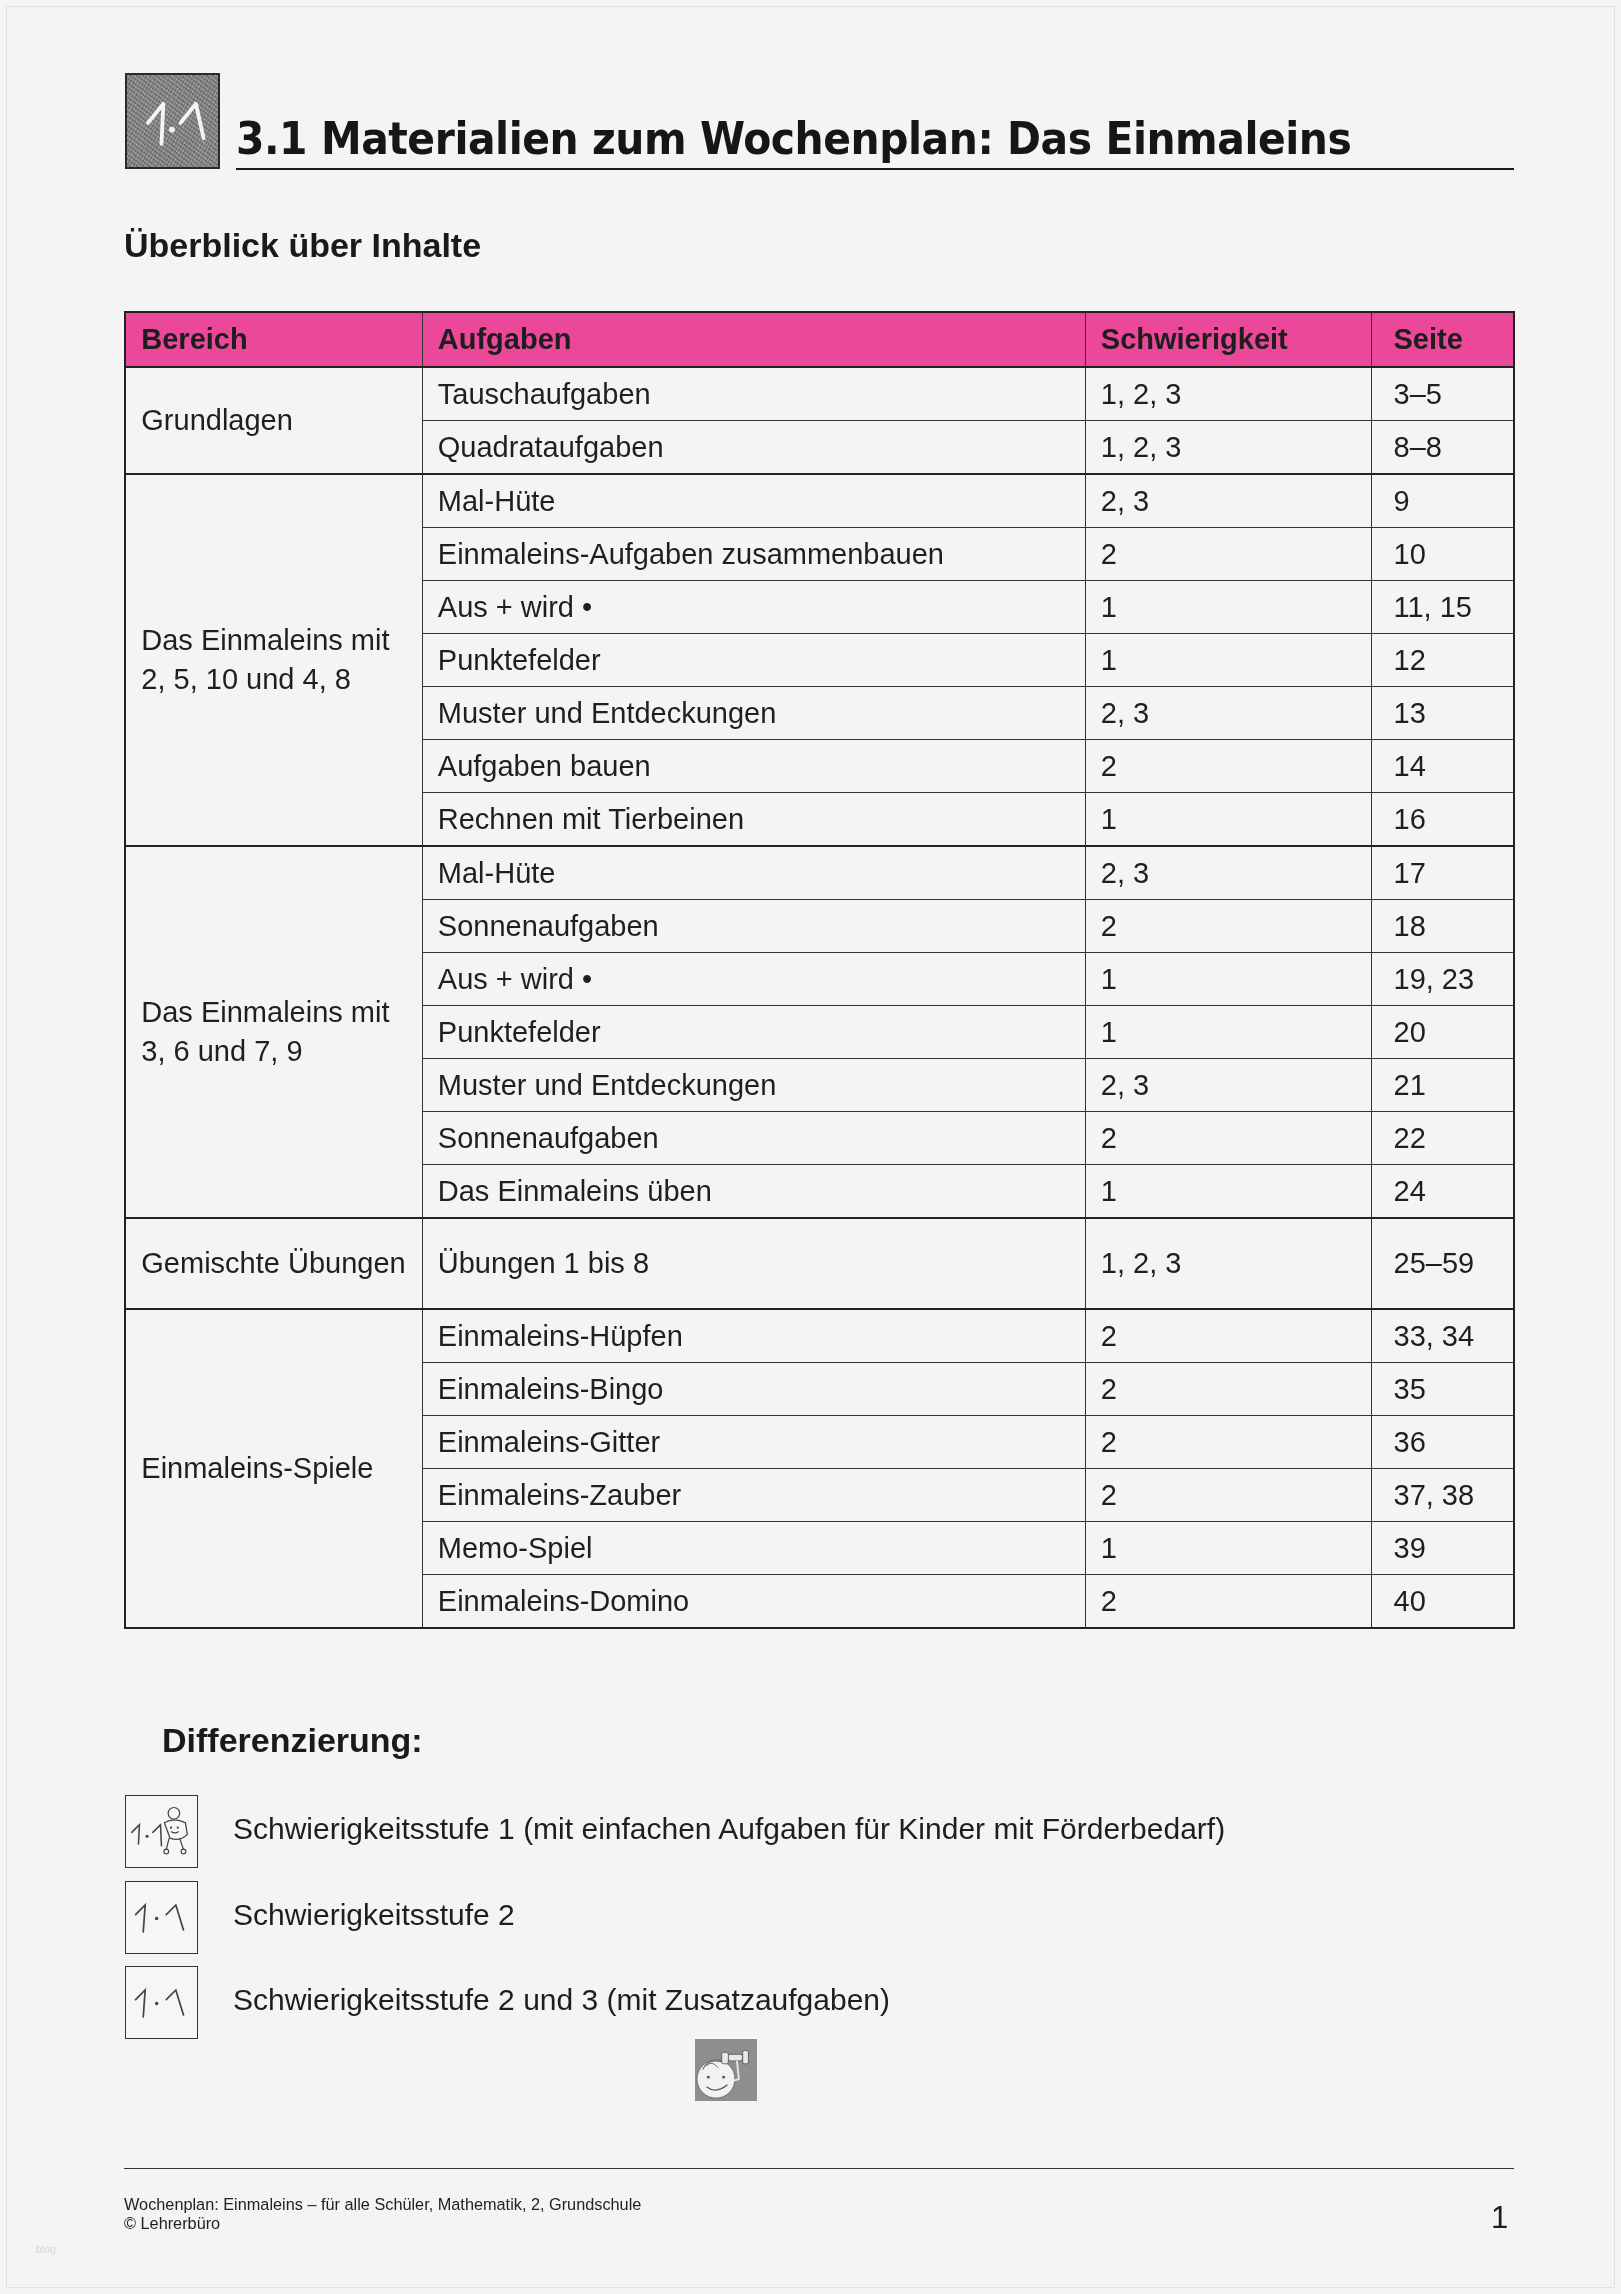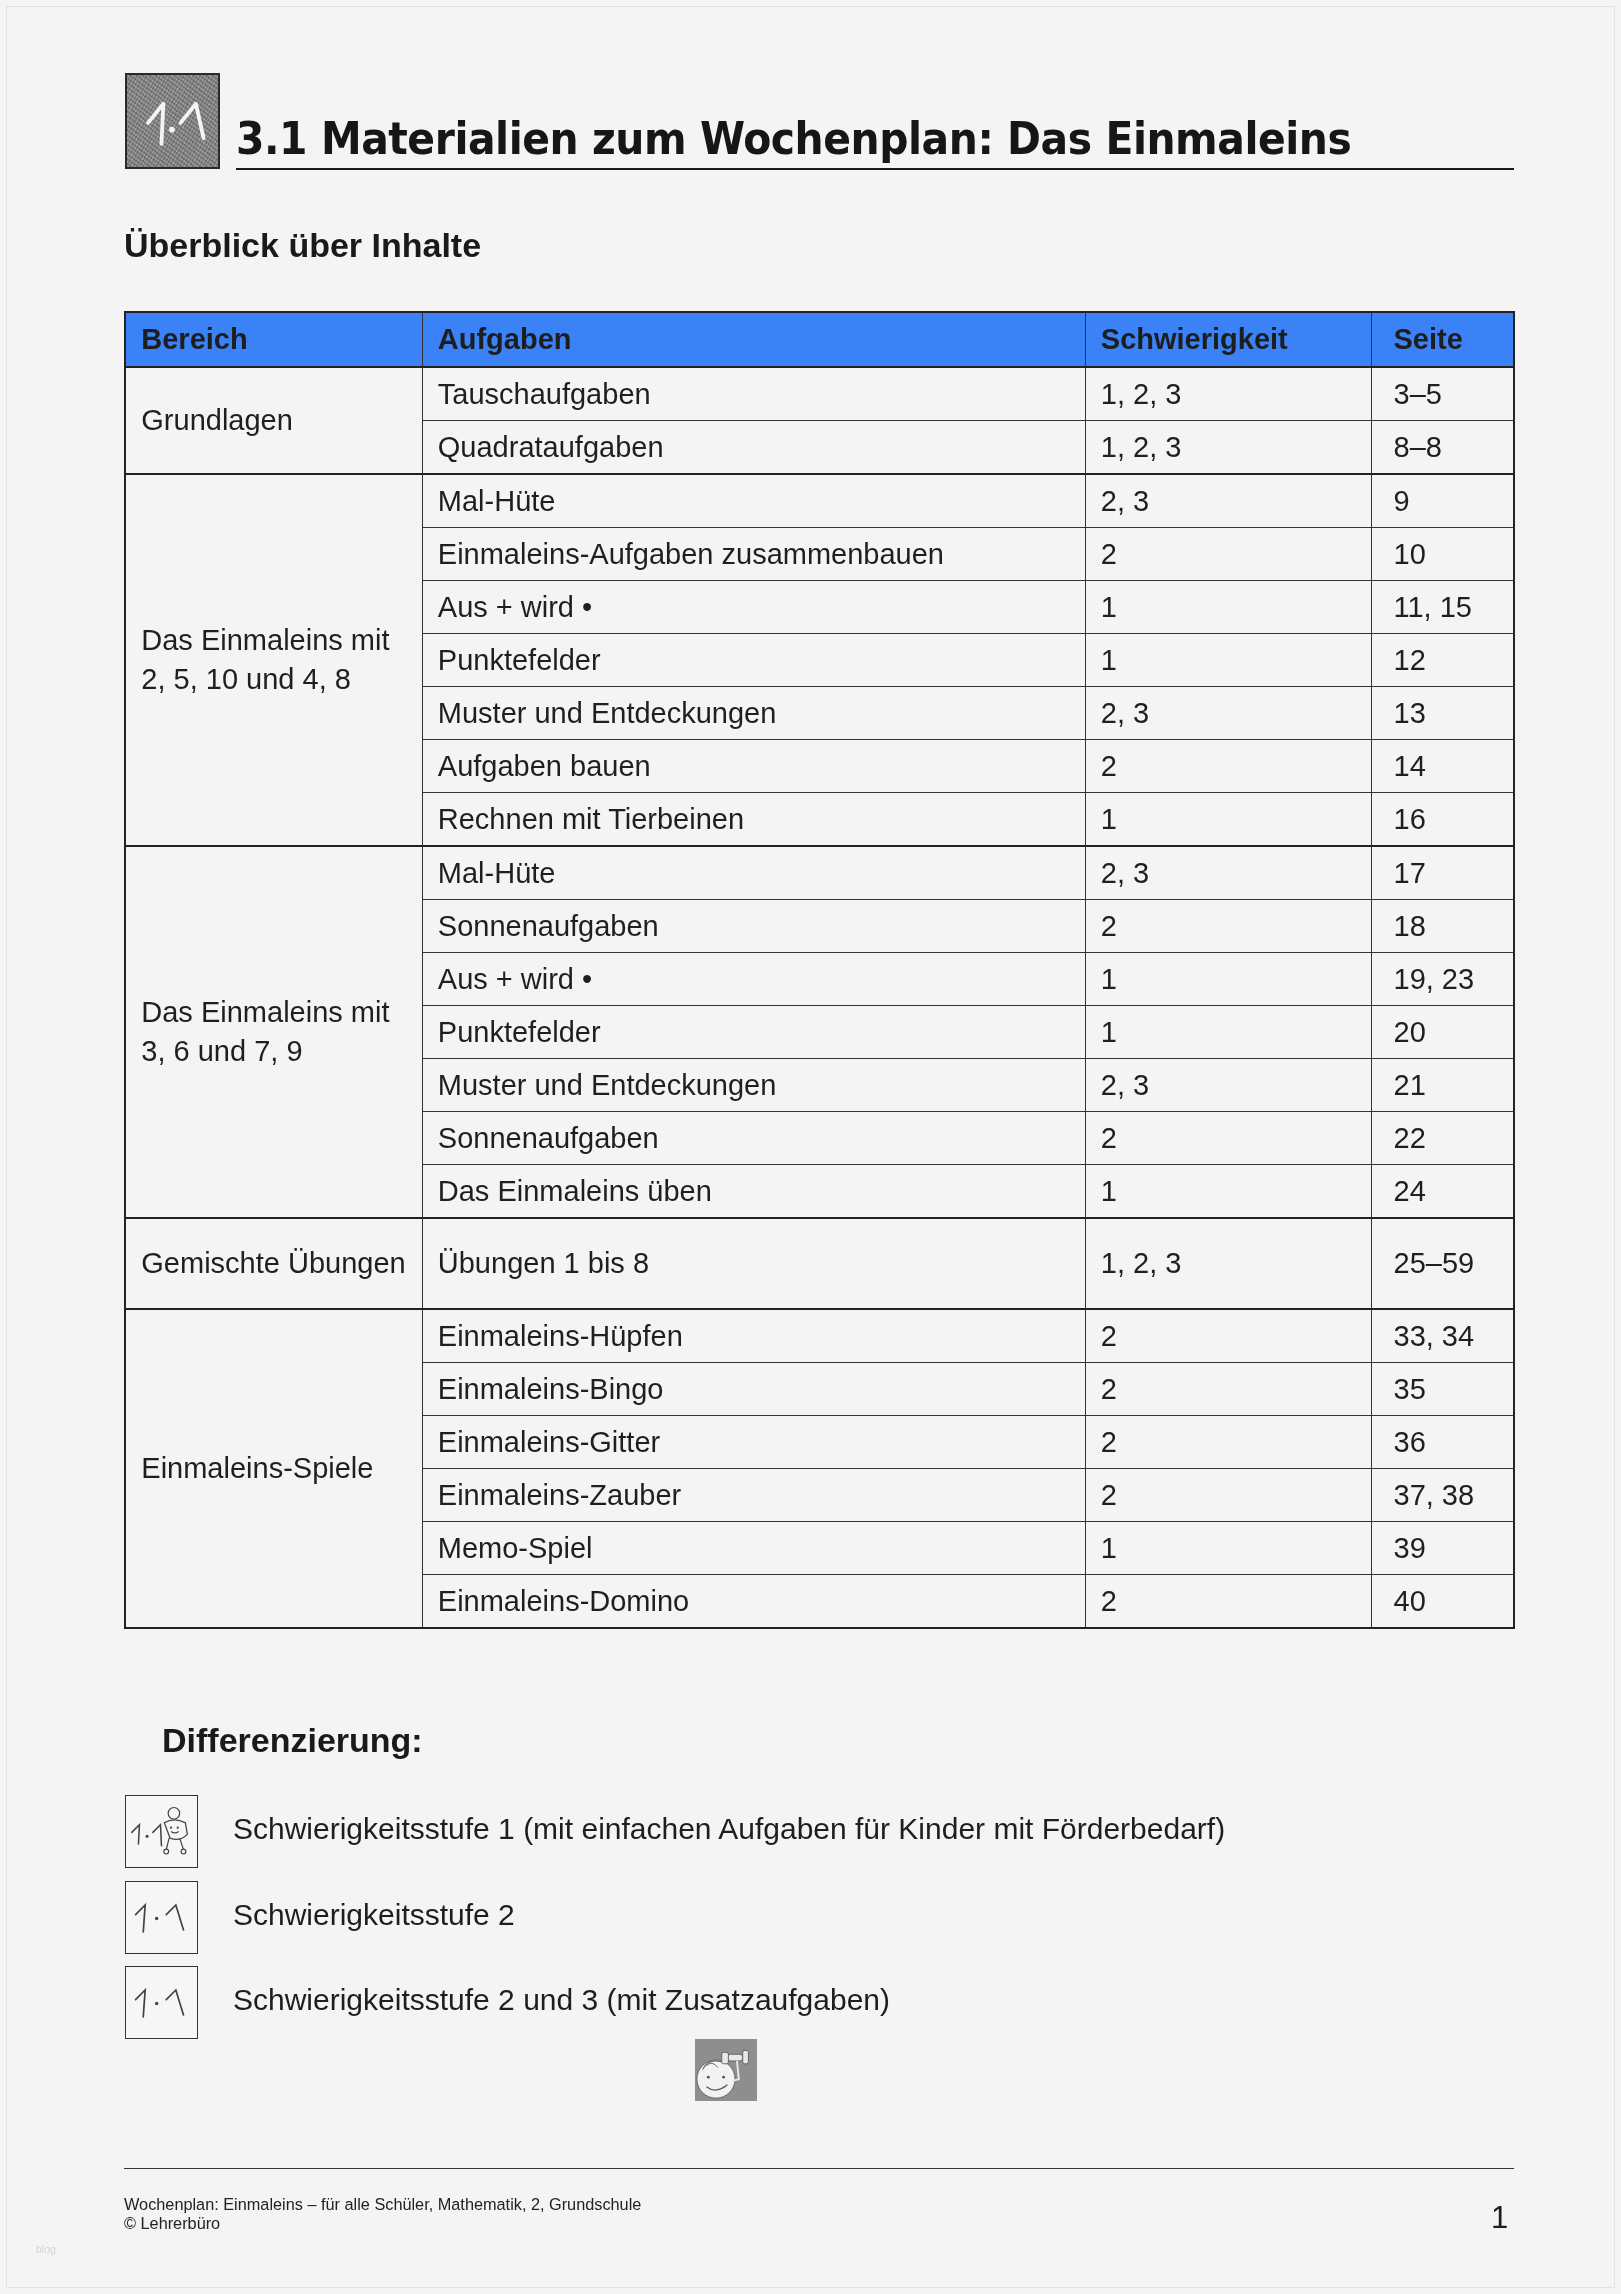--- a/index.html
+++ b/index.html
@@ -47,21 +47,21 @@
   table.overview col.c1 { width: 297px; }
   table.overview col.c2 { width: 663px; }
   table.overview col.c3 { width: 286px; }
   table.overview col.c4 { width: 143px; }
   table.overview th, table.overview td {
     border: 1.9px solid #333; padding: 0 13.4px 0 15.3px;
     font-size: 29px; line-height: 1.33; text-align: left; vertical-align: middle;
     white-space: nowrap; overflow: hidden;
   }
   table.overview th {
-    background: #3b82f6; font-weight: bold; height: 53px;
+    background: #ec4899; font-weight: bold; height: 53px;
     border-bottom: 2.9px solid #222;
   }
   table.overview td { height: 52px; font-weight: normal; color: #1f1f1f; }
   table.overview td.group { white-space: normal; }
   table.overview th.seite, table.overview td.seite { text-align: left; padding: 0 22px; }
   table.overview tr.section-start td { border-top: 2.9px solid #222; }
   table.overview tr.tall td { height: 89px; margin-top: 20px; }
   
   .level-item { position: absolute; left: 125px; height: 75px; width: 1147px; }
   .level-box {

